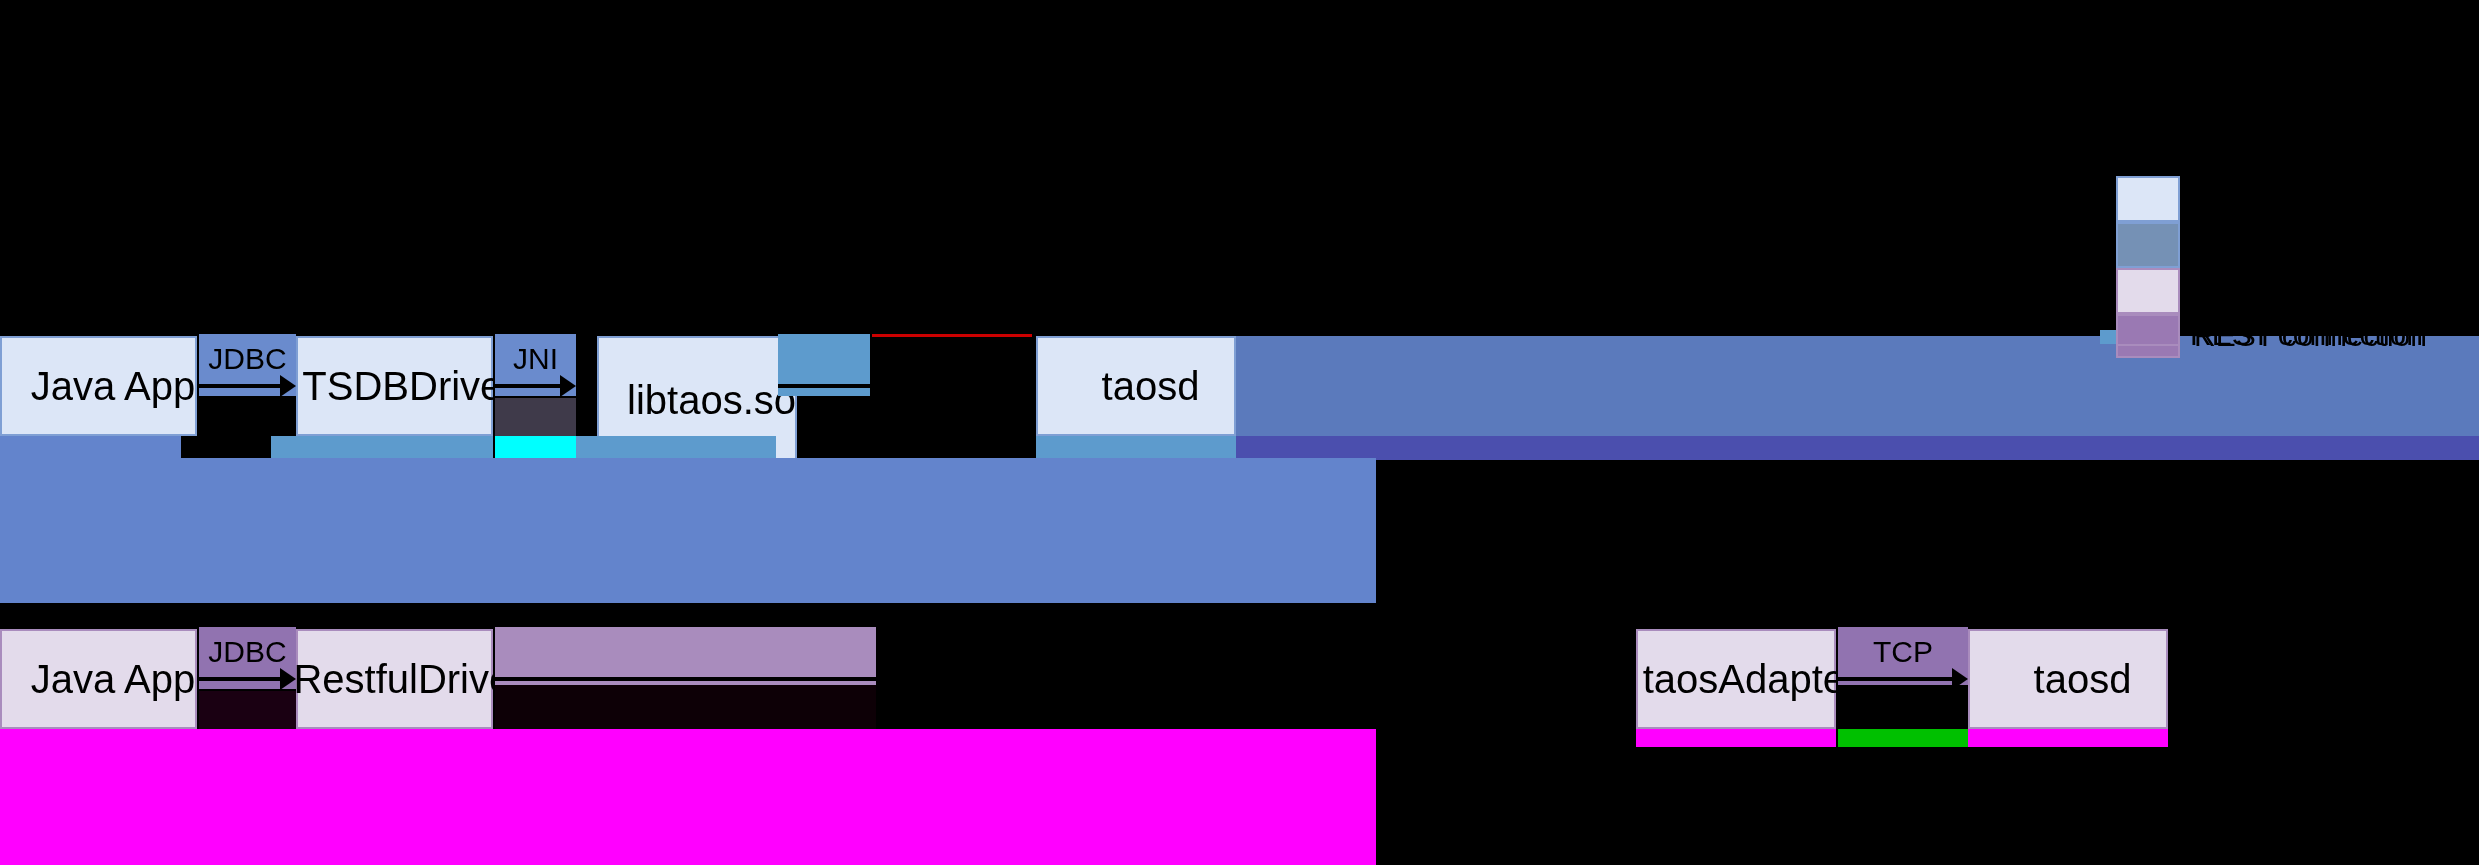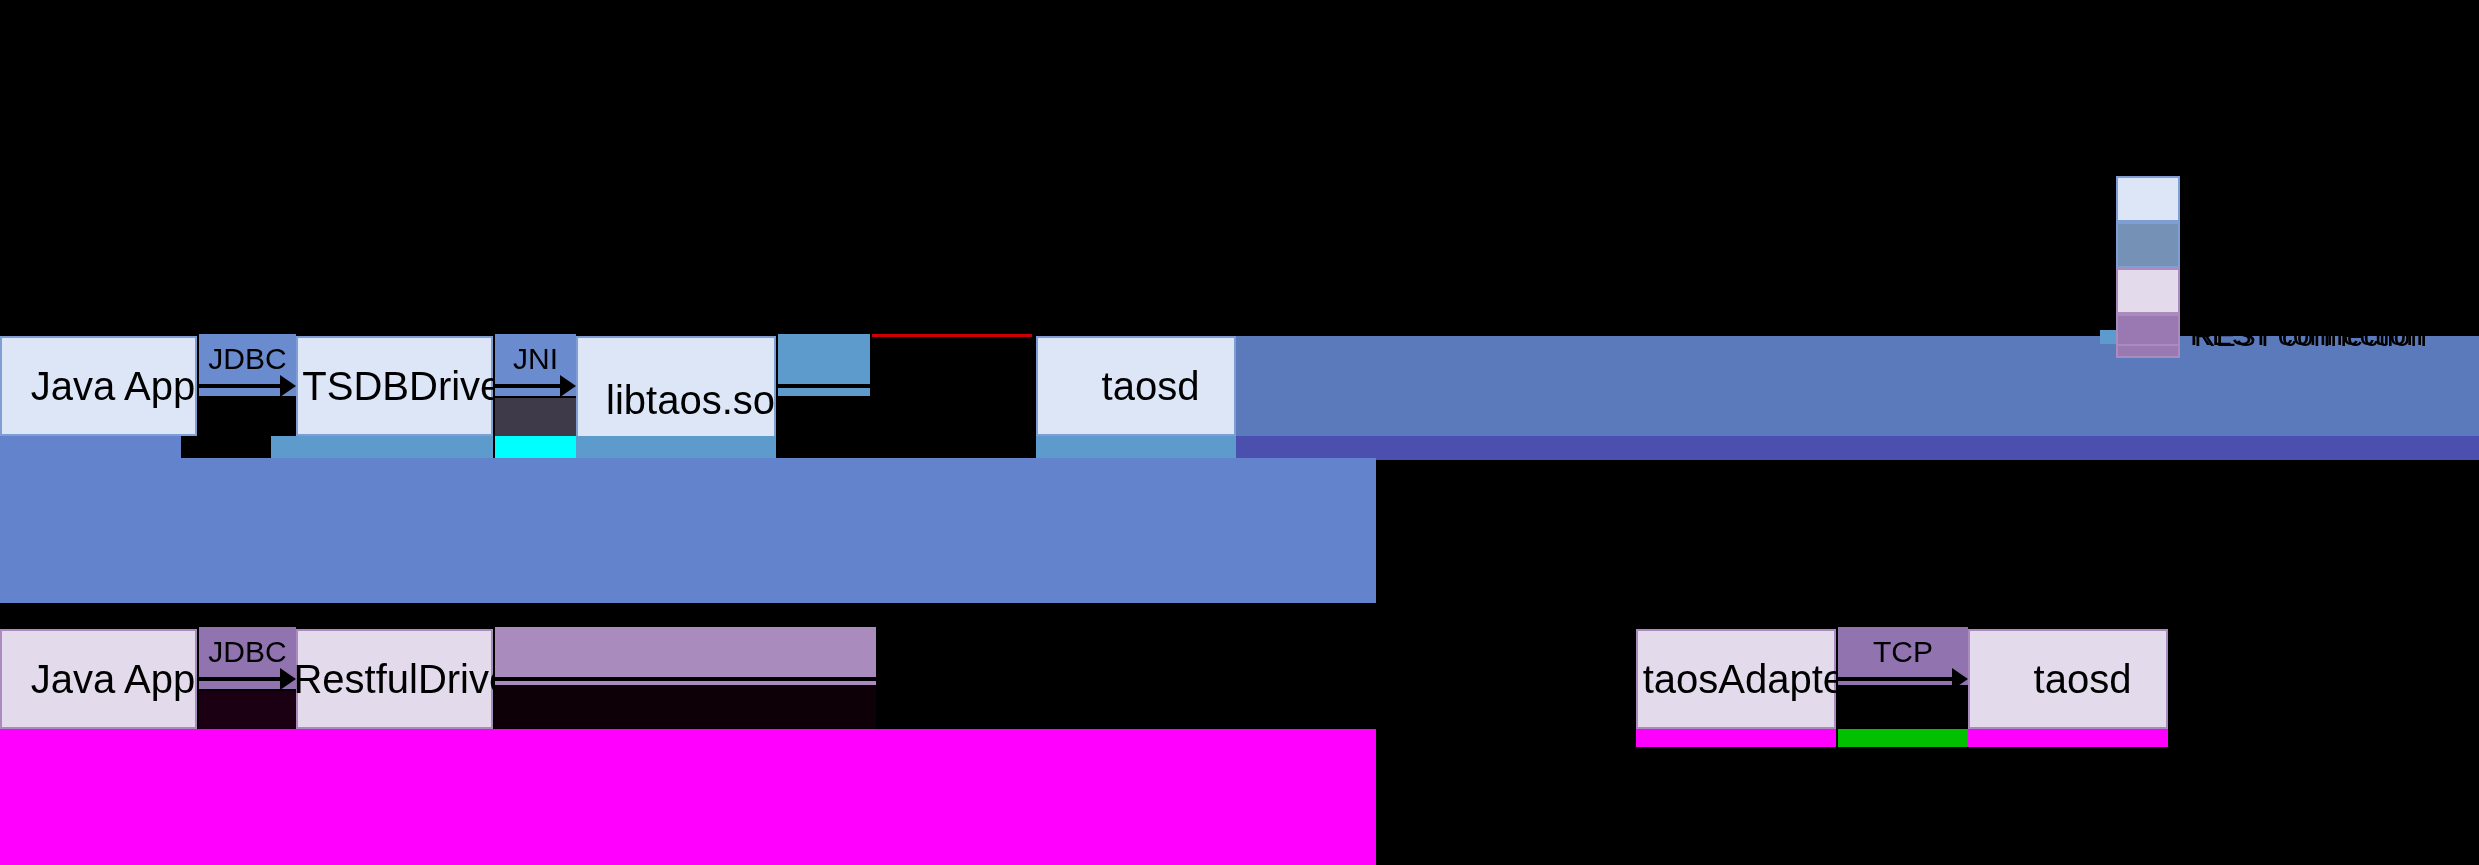--- a/index.html
+++ b/index.html
@@ -78,21 +78,21 @@
 
   <div class="abs conn" style="left:495px;top:336px;width:81px;height:100px;">
     <div class="abs" style="left:0;top:-2px;width:81px;height:62px;background:#6a8bcd;"></div>
     <div class="abs" style="left:0;top:62px;width:81px;height:58px;background:#3f3a4a;"></div>
     <div class="abs" style="left:0;top:120px;width:81px;height:14px;background:#00ffff;"></div>
     <div class="line"></div>
     <div class="head"></div>
     <div class="lbl">JNI</div>
   </div>
 
-  <div class="abs node native" style="left:576px;top:336px;width:200px;height:128px;">
+  <div class="abs node native" style="left:597px;top:336px;width:200px;height:128px;">
     <span>libtaos.so</span>
   </div>
 
   <div class="abs conn" style="left:778px;top:336px;width:1258px;height:100px;">
     <div class="abs" style="left:0;top:-2px;width:92px;height:62px;background:#5d9bcd;"></div>
     <div class="abs" style="left:94px;top:-2px;width:160px;height:3px;background:#cc0000;"></div>
     <div class="line"></div>
     <div class="head"></div>
     <div class="lbl">TCP</div>
   </div>

